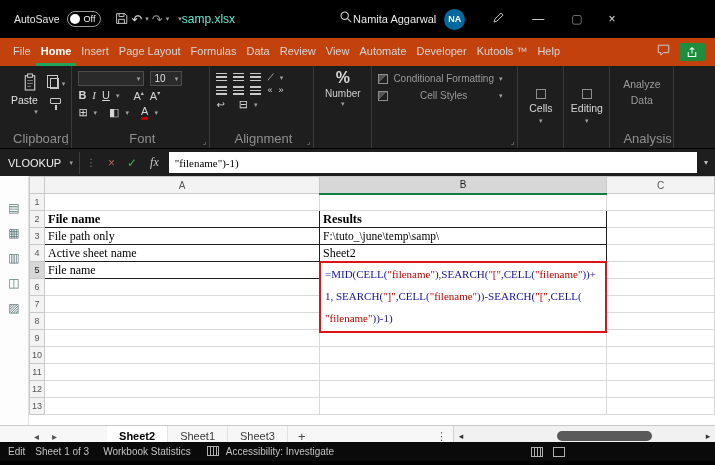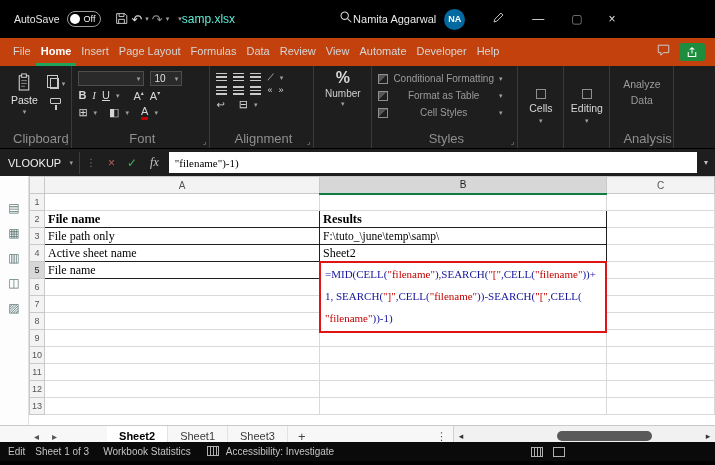--- a/index.html
+++ b/index.html
@@ -29,21 +29,21 @@
   .menu-item { display:flex; align-items:center; padding:0 5px; font-size:11px; color:#d6d6d6; border-bottom:3px solid transparent; white-space:nowrap; }
   .menu-item.active { color:#fff; font-weight:bold; border-bottom:3px solid #21a35b; }
   .menu-right { margin-left:auto; display:flex; align-items:center; gap:8px; padding-right:2px; }
   .share-btn { width:26px; height:18px; background:#1e8e3e; border-radius:3px; display:flex; align-items:center; justify-content:center; }
 
   
   #ribbon { top:66px; height:82px; background:#1e1e1e; display:flex; color:#cfcfcf; }
   .rgroup { position:relative; border-right:1px solid #3a3a3a; padding:5px 6px 14px 6px; display:flex; gap:7px; }
   .rg-label { position:absolute; bottom:2px; left:13px; right:10px; text-align:center; font-size:13px; color:#8f8f8f; }
   .launcher { position:absolute; right:3px; bottom:2px; font-size:8px; color:#8f8f8f; }
-  .paste-btn { display:flex; flex-direction:column; align-items:center; gap:2px; font-size:10.5px; color:#e0e0e0; padding:2px 5px; }
+  .paste-btn { display:flex; flex-direction:column; align-items:flex-end; gap:2px; font-size:10.5px; color:#e0e0e0; padding:2px 5px; }
   .clip-side { display:flex; flex-direction:column; gap:9px; padding-top:7px; align-items:flex-start; }
   .clip-row { display:flex; align-items:center; gap:3px; }
   .ico-copy { position:relative; width:9px; height:11px; border:1px solid #c9c9c9; display:inline-block; }
   .ico-copy::before { content:""; position:absolute; left:-4px; top:-4px; width:9px; height:11px; border:1px solid #c9c9c9; }
   .ico-painter { width:11px; height:6px; border:1px solid #c9c9c9; border-radius:1px; display:inline-block; position:relative; }
   .ico-painter::after { content:""; position:absolute; left:4px; top:6px; width:2px; height:5px; background:#c9c9c9; }
   .vcol { display:flex; flex-direction:column; gap:4px; }
   .hrow { display:flex; align-items:center; gap:6px; }
   .combo { background:#2a2a2a; border:1px solid #4d4d4d; height:15px; display:flex; align-items:center; justify-content:space-between; padding:0 3px; font-size:10px; color:#e0e0e0; }
   .ric { font-size:11px; color:#d6d6d6; line-height:1; }
@@ -160,20 +160,21 @@
   <span class="menu-item">File</span>
   <span class="menu-item active">Home</span>
   <span class="menu-item">Insert</span>
   <span class="menu-item">Page Layout</span>
   <span class="menu-item">Formulas</span>
   <span class="menu-item">Data</span>
   <span class="menu-item">Review</span>
   <span class="menu-item">View</span>
   <span class="menu-item">Automate</span>
   <span class="menu-item">Developer</span>
+  <span class="menu-item">Kutools ™</span>
   <span class="menu-item">Help</span>
   <div class="menu-right">
     <span>
       <svg width="15" height="14" viewBox="0 0 16 16">
           <path d="M2 2.5 h12 v8.5 H8 l-3 3 v-3 H2 Z" fill="none" stroke="#cfcfcf" stroke-width="1.1"></path>
         </svg>
     </span>
     <span class="share-btn">
       <svg width="12" height="12" viewBox="0 0 16 16">
           <path d="M8 10 V2 M8 2 L5 5 M8 2 L11 5 M3 8 v6 h10 V8" fill="none" stroke="#fff" stroke-width="1.4"></path>
@@ -274,30 +275,24 @@
 
   <div class="rgroup" style="width:146px">
     <div class="vcol" style="padding-top:2px; gap:6px">
       <span class="style-item">
         <span class="ico-sq"></span>
         <span>Conditional Formatting</span>
           <span class="chev">▾</span>
       </span>
       <span class="style-item">
         <span class="ico-sq"></span>
-        <span>Format as Table</span>
+        <span>Cell Styles</span>
           <span class="chev">▾</span>
       </span>
-      <span class="style-item">
-        <span class="ico-sq"></span>
-        <span>Cell Styles</span>
-          <span class="chev">▾</span>
-      </span>
-    </div>
-    <div class="rg-label">Styles</div>
+    </div>
     <span class="launcher">⌟</span>
   </div>
 
   <div class="rgroup big-collapsed" style="width:46px">
     <span class="ico-sq" style="background:none"></span>
     <span>Cells</span>
     <span class="chev">▾</span>
   </div>
 
   <div class="rgroup big-collapsed" style="width:46px">

